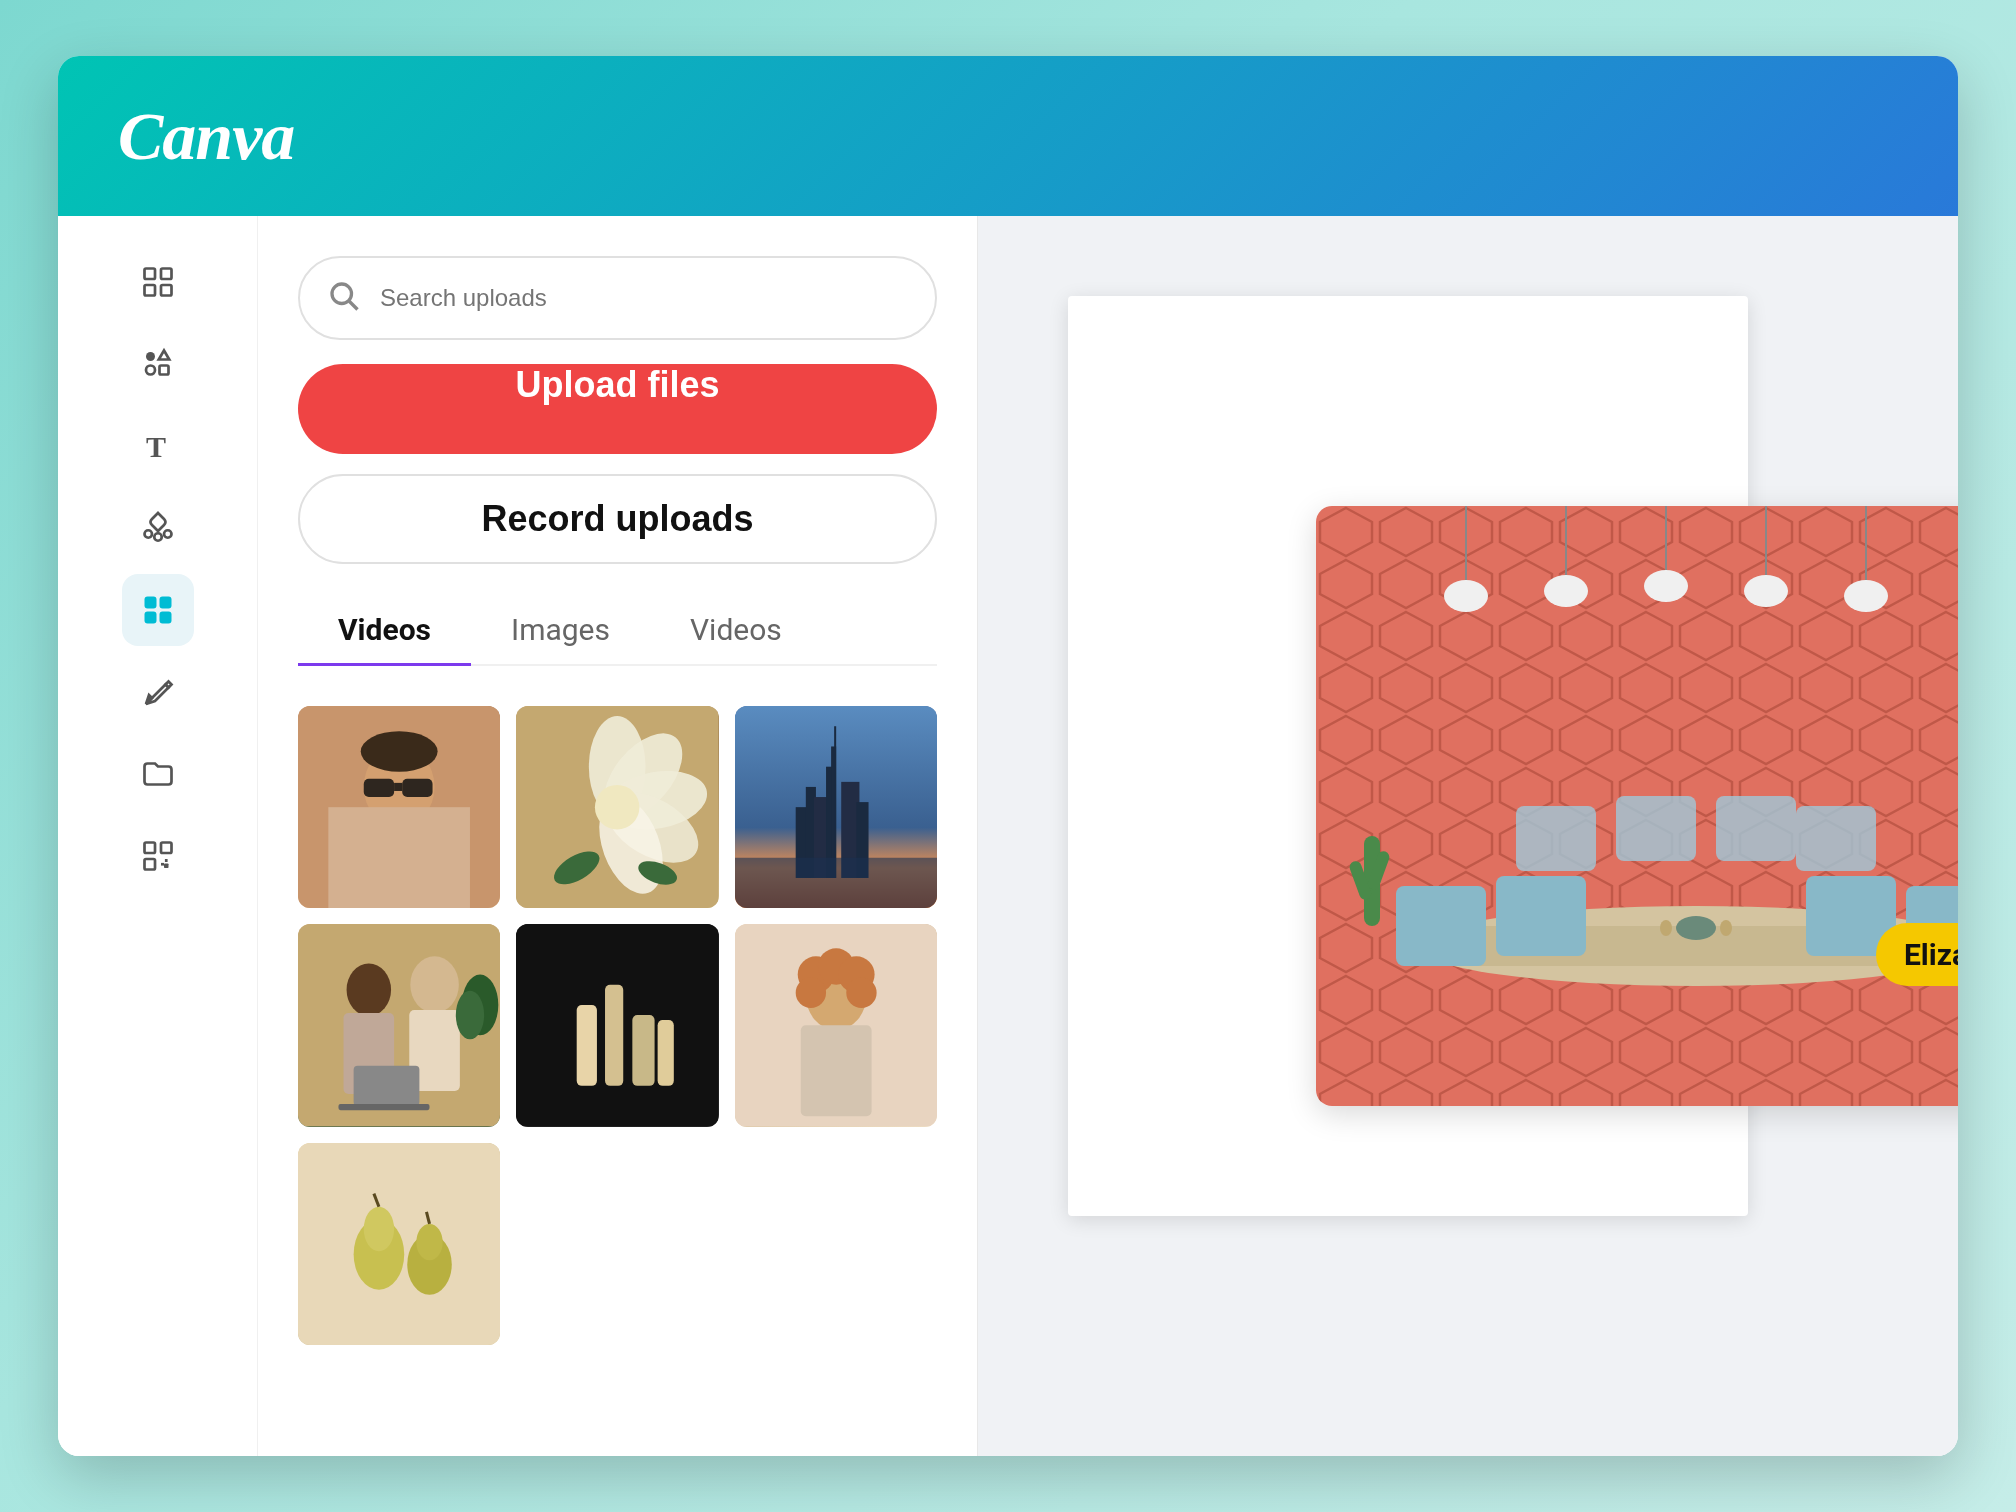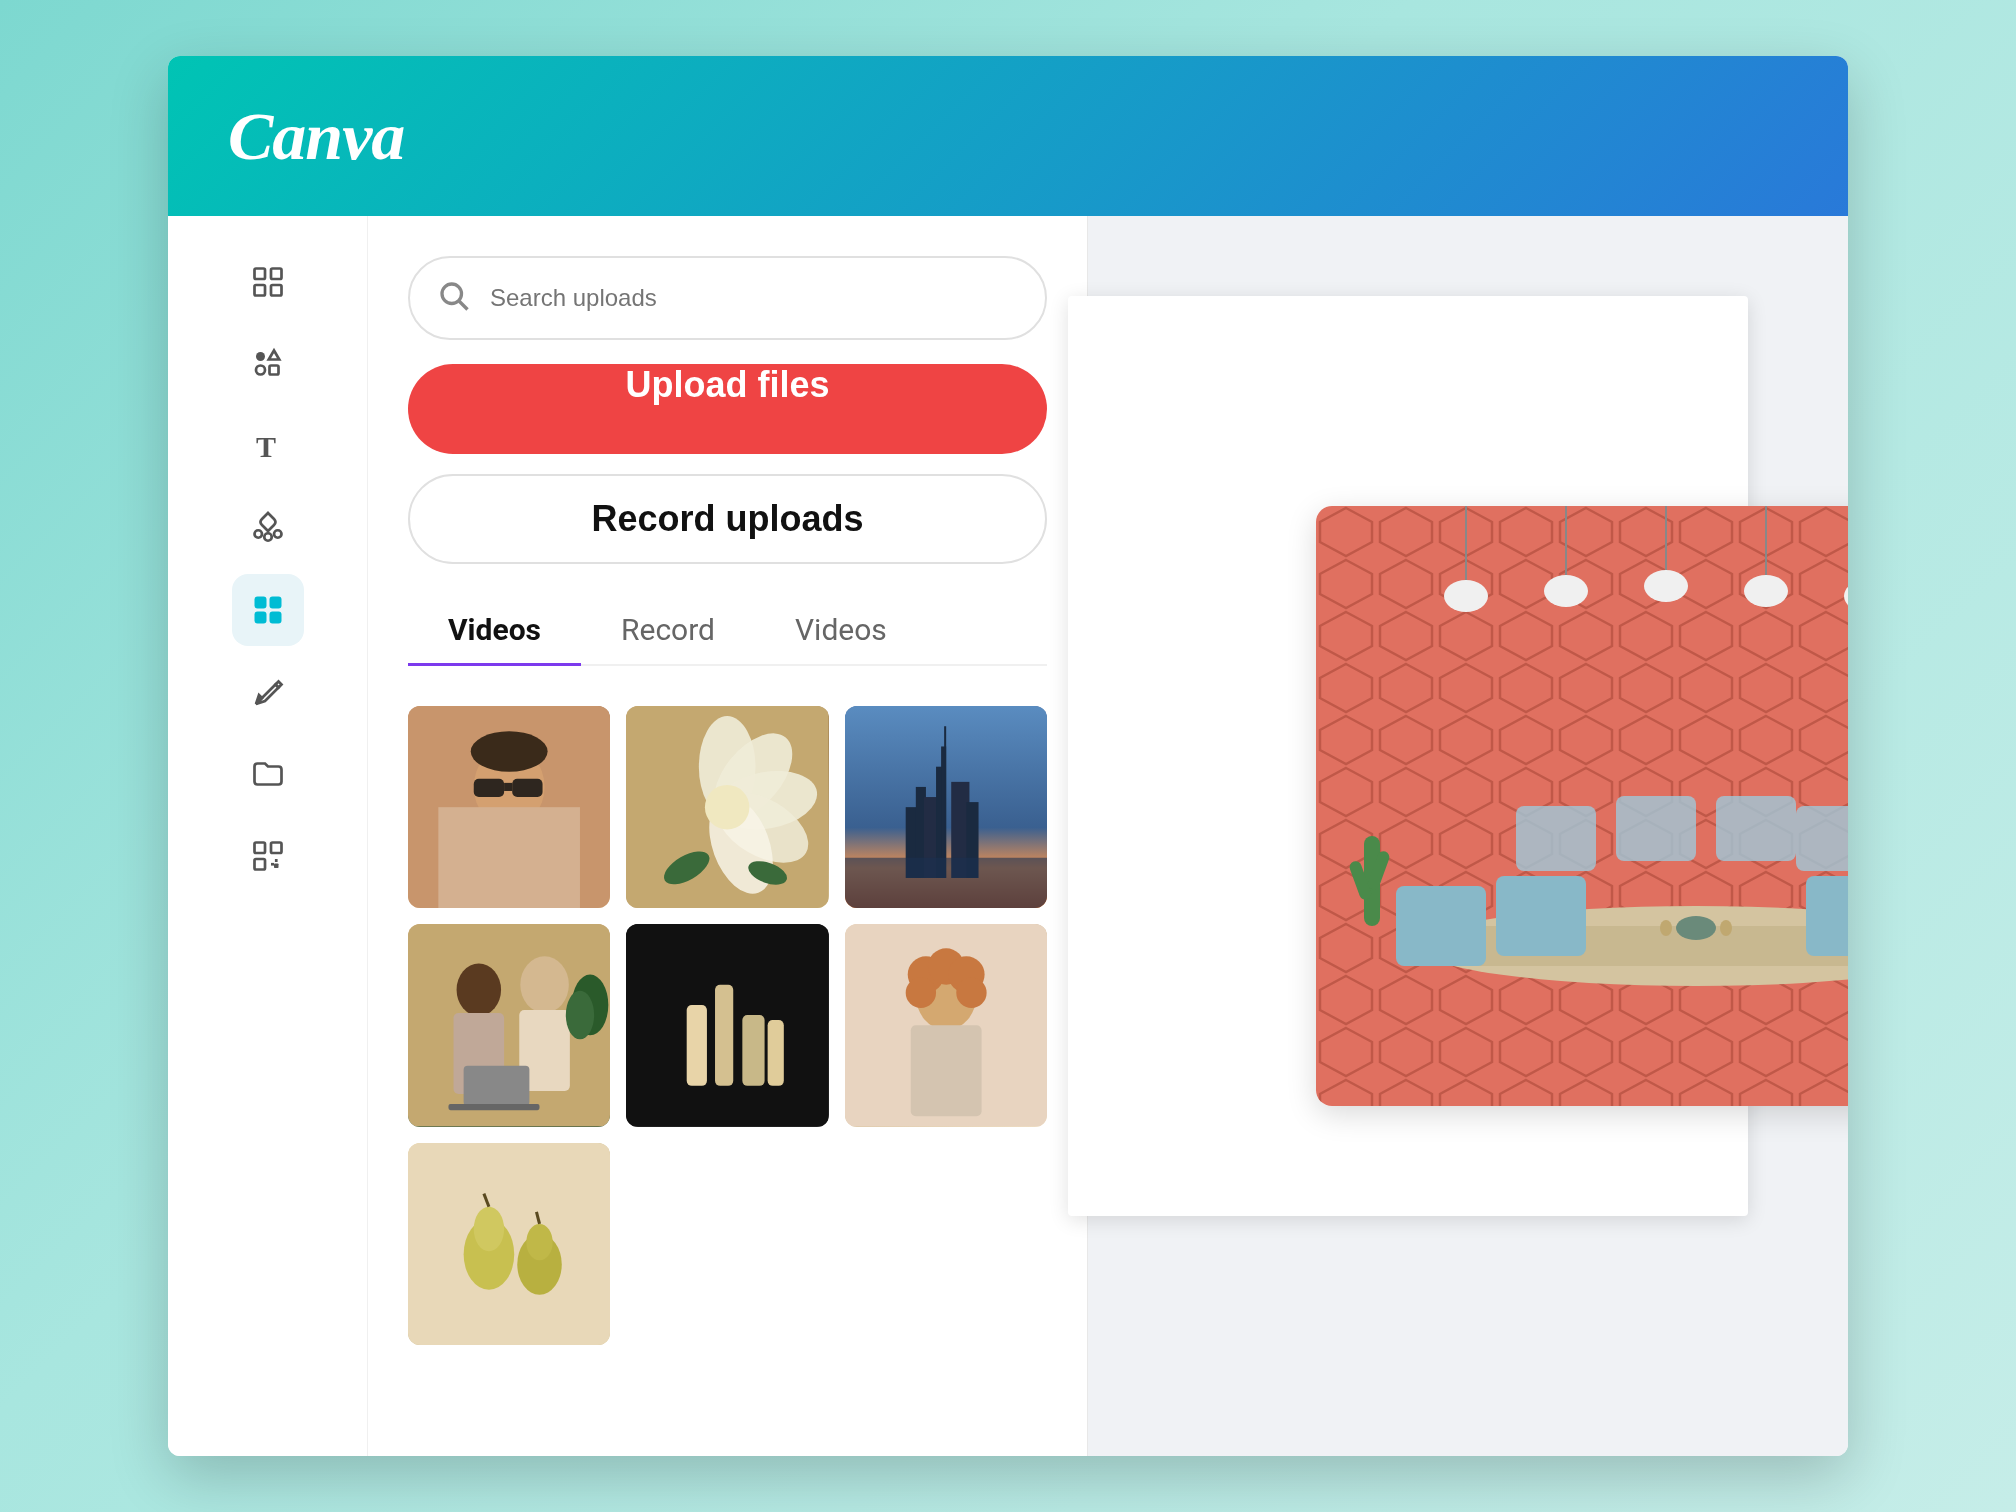--- a/index.html
+++ b/index.html
@@ -8,24 +8,24 @@
       width: 2016px;
       height: 1512px;
       background: linear-gradient(135deg, #7dd8d0 0%, #a8e6df 40%, #c5ede8 100%);
       display: flex;
       align-items: center;
       justify-content: center;
       font-family: -apple-system, BlinkMacSystemFont, 'Segoe UI', Roboto, sans-serif;
     }
 
     .window {
-      width: 1680px;
+      width: 1900px;
       height: 1400px;
       background: white;
-      border-radius: 12px;
+      border-radius: 21px;
       overflow: hidden;
       box-shadow: 0 20px 60px rgba(0,0,0,0.2);
       display: flex;
       flex-direction: column;
     }
 
     
     .header {
       height: 160px;
       background: linear-gradient(135deg, #00c4b4 0%, #2979d9 100%);
@@ -395,21 +395,21 @@
 
       <button class="record-btn">
         <span>Record uploads</span>
       </button>
 
       <div class="tabs">
         <div class="tab active">
           <span>Videos</span>
         </div>
         <div class="tab">
-          <span>Record</span>
+          <span>Images</span>
         </div>
         <div class="tab">
           <span>Videos</span>
         </div>
       </div>
 
       <div class="image-grid">
 
         <div class="image-cell">
           <div class="photo-woman-sunglasses">

